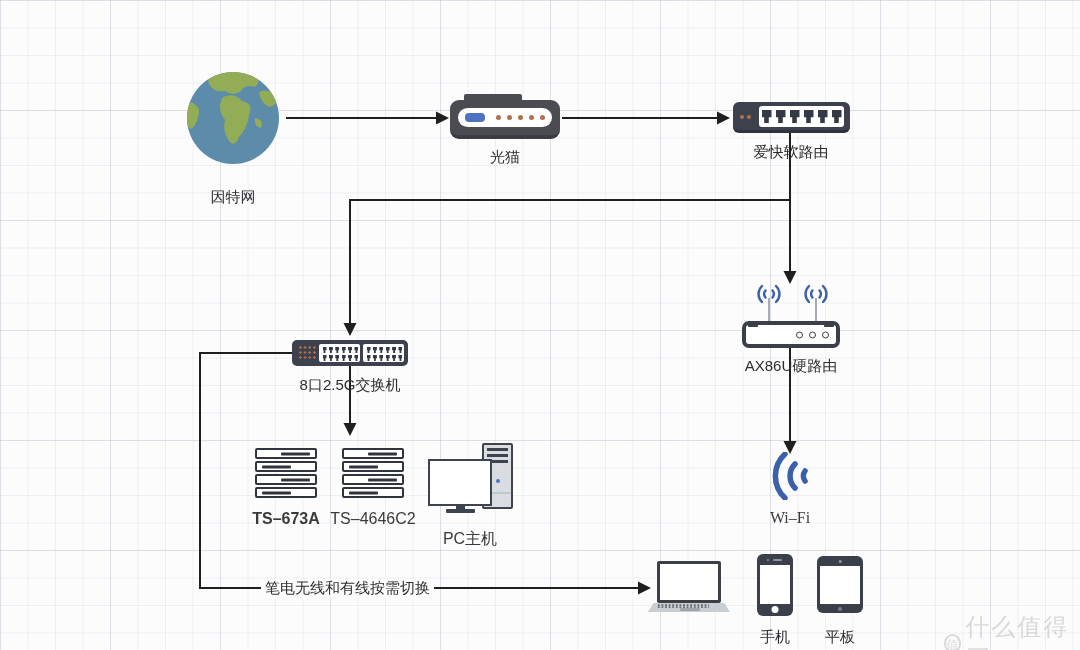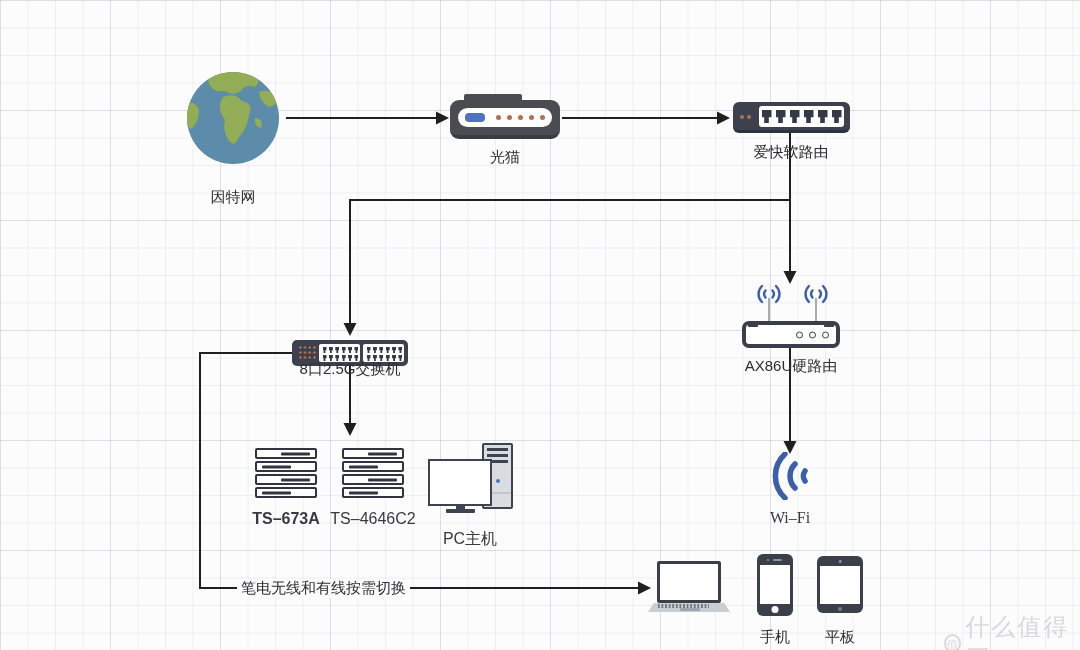--- a/index.html
+++ b/index.html
@@ -193,21 +193,21 @@
         <span class="mini"></span>
         <span class="mini"></span>
       <span class="mini"></span>
         <span class="mini"></span>
         <span class="mini"></span>
         <span class="mini"></span>
         <span class="mini"></span>
         <span class="mini"></span>
     </div>
   </div>
-  <div class="lbl" style="left:280px;top:360px;width:140px;">8口2.5G交换机</div>
+  <div class="lbl" style="left:280px;top:376px;width:140px;">8口2.5G交换机</div>
 
   <div class="antenna" style="left:768px;top:298px;"></div>
   <div class="antenna" style="left:815px;top:298px;"></div>
   <svg class="node" style="left:752px;top:283px;" width="34" height="22" viewBox="0 0 34 22">
     <g stroke="#3b5fa8" stroke-width="2.4" fill="none" stroke-linecap="round">
       <path d="M10 3 A11 11 0 0 0 10 19"></path>
         <path d="M13.5 7.5 A5.5 5.5 0 0 0 13.5 14.5"></path>
       <path d="M24 3 A11 11 0 0 1 24 19"></path>
         <path d="M20.5 7.5 A5.5 5.5 0 0 1 20.5 14.5"></path>
     </g>
@@ -286,20 +286,20 @@
   </div>
   <div class="lbl" style="left:745px;top:628px;width:60px;">手机</div>
 
   <div class="node tablet" style="left:817px;top:556px;">
     <span class="cam"></span>
     <div class="screen"></div>
     <span class="home"></span>
   </div>
   <div class="lbl" style="left:810px;top:628px;width:60px;">平板</div>
 
-  <div class="note" style="left:237px;top:579px;">笔电无线和有线按需切换</div>
+  <div class="note" style="left:261px;top:579px;">笔电无线和有线按需切换</div>
 
   <div class="watermark">
     <span class="badge">值</span>
     <span class="wtext">什么值得买</span>
   </div>
 
 </div>
 
 </body></html>

